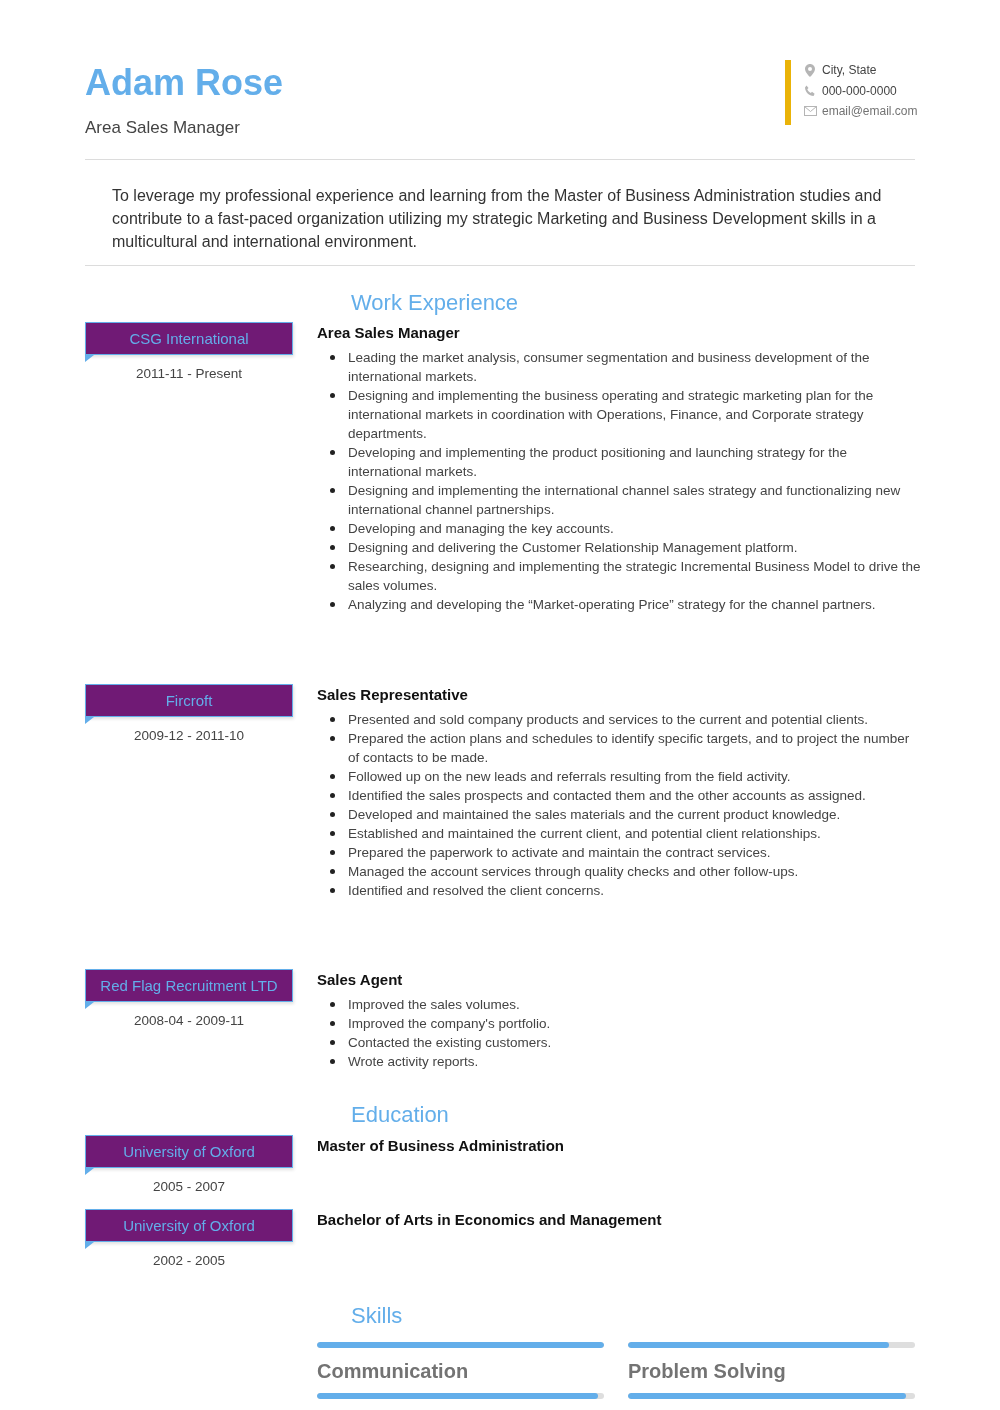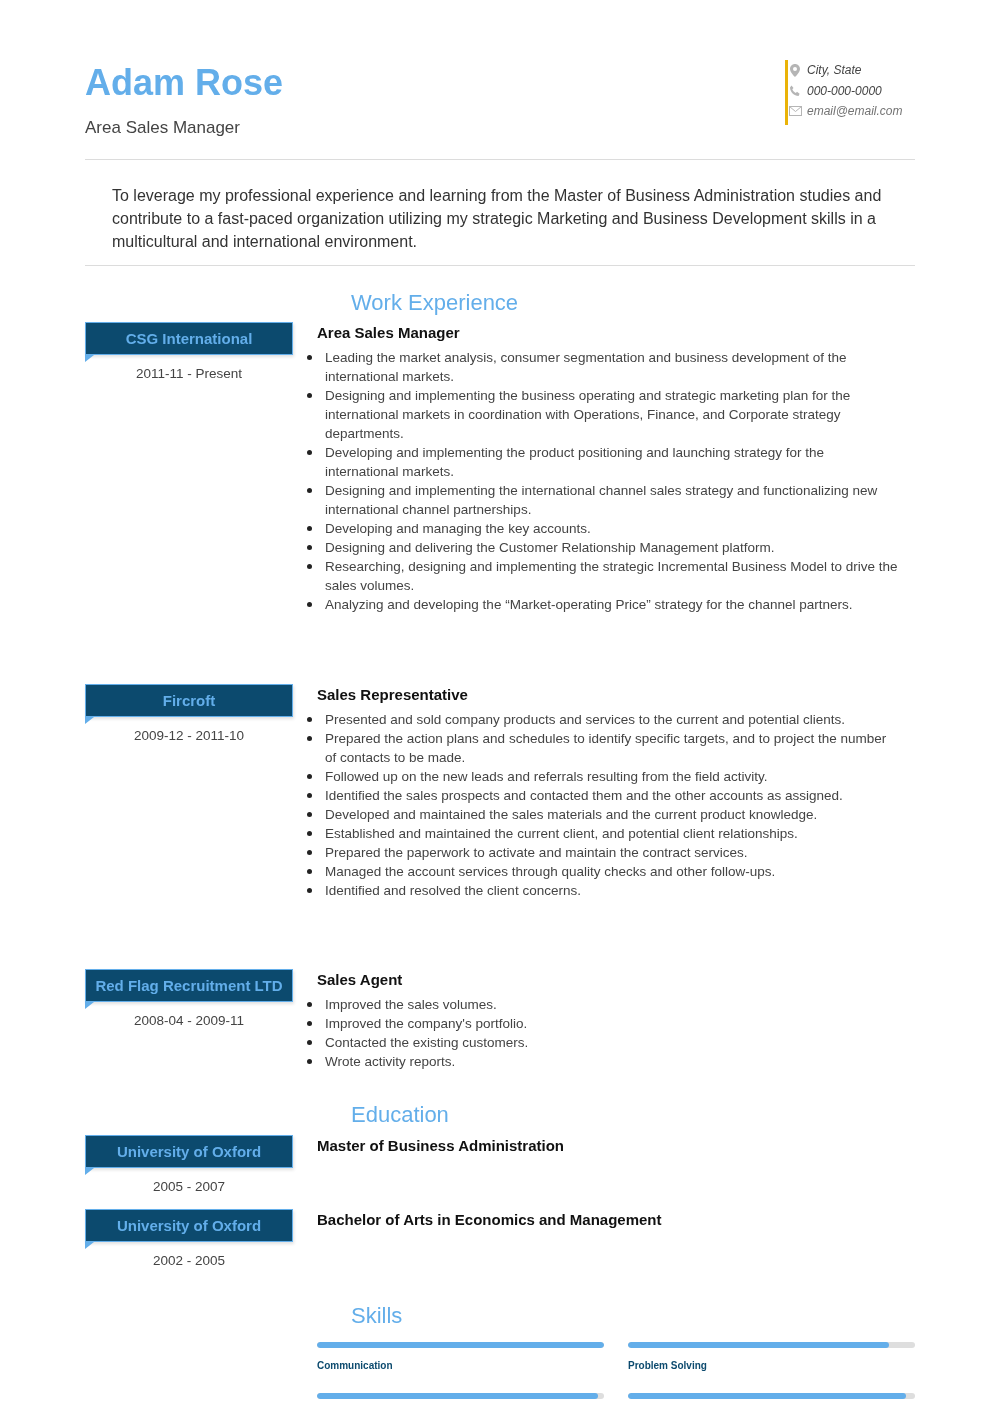--- a/index.html
+++ b/index.html
@@ -14,77 +14,77 @@
   .name {
     position: absolute; left: 85px; top: 62px;
     font-size: 36px; font-weight: bold; color: #63aeea; letter-spacing: 0px;
   }
   .subtitle {
     position: absolute; left: 85px; top: 118px;
     font-size: 17px; color: #444; font-weight: normal;
   }
   .contact {
     position: absolute; left: 785px; top: 60px; height: 65px;
-    border-left: 3px solid #eab308;  font-style: italic;
+    border-left: 6px solid #eab308; padding-left: 12px;
   }
   .contact-row { display: flex; align-items: center; height: 20.5px; font-size: 12px; color: #444; }
   .contact-row .ic { width: 14px; height: 14px; margin-right: 5px; display: inline-flex; align-items: center; justify-content: center; }
   .contact-row.email span.txt { color: #737373; }
 
   .hr1 { position: absolute; left: 85px; top: 159px; width: 830px; height: 1px; background: #dcdcdc; }
   .summary {
     position: absolute; left: 112px; top: 184px; width: 770px;
     font-size: 16px; line-height: 23px; color: #333;
   }
   .hr2 { position: absolute; left: 85px; top: 265px; width: 830px; height: 1px; background: #dcdcdc; }
 
   .section-title {
     position: absolute; left: 317px;
     font-size: 22px; color: #63aeea; font-weight: normal; margin-left: 34px;
   }
 
   
   .org-box {
     position: absolute; left: 85px; width: 208px; height: 33px;
-    border: 1.5px solid #63aeea; background: #0c4a6e;
+    border: 1.5px solid #63aeea; background: #701a75;
     box-shadow: 1px 2px 3px rgba(0,0,0,0.12);
     display: flex; align-items: center; justify-content: center;
-    font-size: 15px; font-weight: bold; color: #63aeea;
+    font-size: 15px; font-weight: normal; color: #63aeea;
   }
   .org-box::after {
     content: ""; position: absolute; left: -1.5px; bottom: -8px;
     width: 0; height: 0;
     border-top: 7px solid #63aeea; border-right: 9px solid transparent;
   }
   .org-date {
     position: absolute; left: 85px; width: 208px; text-align: center;
     font-size: 13.5px; color: #444;
   }
 
   
   .role-title {
     position: absolute; left: 317px; font-size: 15px; font-weight: bold; color: #111;
   }
   .bullets {
-    position: absolute; left: 302px; width: 598px; list-style: none;
+    position: absolute; left: 325px; width: 598px; list-style: none;
   }
   .bullets li {
     position: relative; padding-left: 23px;
     font-size: 13.5px; line-height: 19px; color: #444;
   }
   .bullets li::before {
     content: ""; position: absolute; left: 5px; top: 7px;
     width: 5px; height: 5px; border-radius: 50%; background: #222;
   }
 
   
   .skill { position: absolute; width: 287px; }
   .skill-bar { width: 287px; height: 6px; border-radius: 3px; background: #dedede; position: relative; overflow: hidden; }
   .skill-fill { position: absolute; left: 0; top: 0; height: 6px; border-radius: 3px; background: #63aeea; }
-  .skill-name { position: absolute; font-size: 10px; font-weight: bold; color: #0c4a6e; }
+  .skill-name { position: absolute; font-size: 20px; font-weight: bold; color: #737373; }
 </style>
 </head>
 <body>
 
 <div class="name">Adam Rose</div>
 <div class="subtitle">Area Sales Manager</div>
 
 <div class="contact">
   <div class="contact-row">
     <span class="ic">

